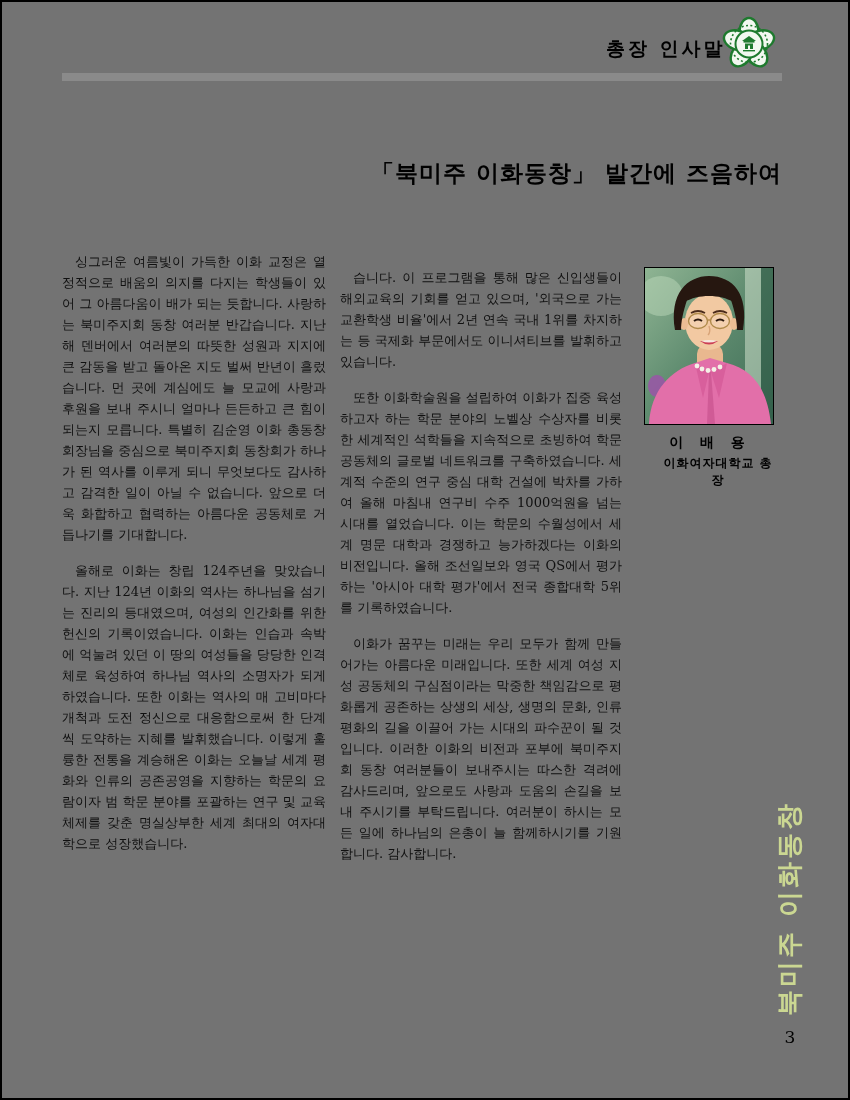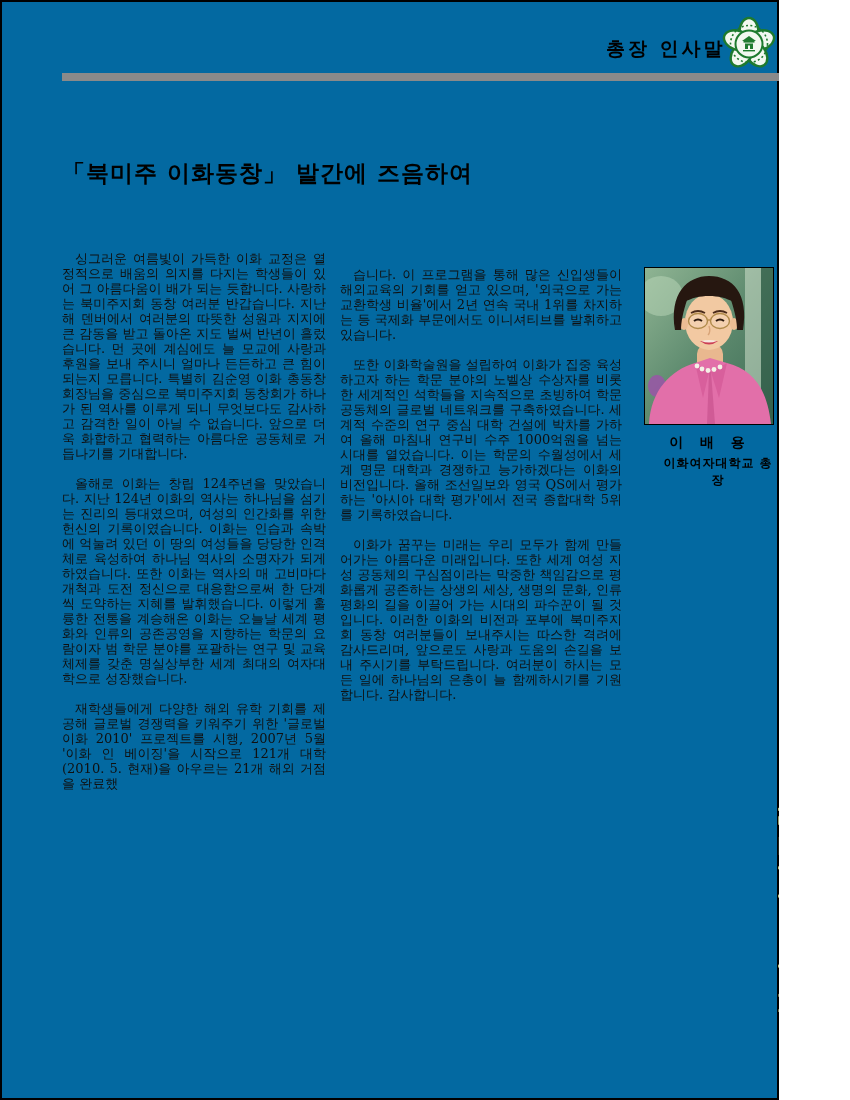--- a/index.html
+++ b/index.html
@@ -1,38 +1,38 @@
 <!DOCTYPE html>
 <html><head>
 <meta charset="utf-8">
 <style>
   * { margin:0; padding:0; box-sizing:border-box; }
   html,body { background:#fff; }
   .page {
-    position:relative; width:779px; height:1100px; background:#0369a1;
+    position:relative; width:850px; height:1100px; background:#737373;
     box-shadow: inset 0 0 0 2px #000;
     font-family:"DejaVu Serif","Liberation Serif",serif; color:#111;
     overflow:hidden;
   }
   .header-label {
     position:absolute; left:606px; top:36px;
     font-family:"DejaVu Sans","Liberation Sans",sans-serif;
     font-weight:bold; font-size:19px; letter-spacing:3px; color:#000;
   }
   .logo { position:absolute; left:720px; top:15px; width:58px; height:58px; }
   .gray-bar { position:absolute; left:62px; top:73px; width:720px; height:8px; background:#8a8a8a; }
   .doc-title {
-    position:absolute; left:62px; top:158px; width:720px; text-align:left;
+    position:absolute; left:62px; top:158px; width:720px; text-align:right;
     font-weight:bold; font-size:23px; letter-spacing:1px; color:#000;
   }
   .col { position:absolute; top:251px; }
   .col-1 { left:62px;  width:264px; }
   .col-2 { left:340px; width:282px;margin-top:16px; }
   .col p {
-    font-size:13px; line-height:15px; text-align:justify; text-indent:1em;
+    font-size:13px; line-height:21px; text-align:justify; text-indent:1em;
     margin:0 0 15px 0; color:#101010;
   }
   .figure { position:absolute; left:644px; top:267px; width:132px; }
   .photo { width:130px; height:158px; border:1px solid #000; display:block; background:#4c7a62; }
   .caption-name {
     margin-top:9px; text-align:center; font-weight:bold; font-size:14px;
     letter-spacing:6px; color:#000;
   }
   .caption-title {
     margin-top:3px; text-align:center; font-weight:bold; font-size:12px;
@@ -82,21 +82,20 @@
     </svg>
   </div>
 
   <div class="gray-bar"></div>
 
   <h1 class="doc-title">「북미주 이화동창」 발간에 즈음하여</h1>
 
   <div class="col col-1">
     <p>싱그러운 여름빛이 가득한 이화 교정은 열정적으로 배움의 의지를 다지는 학생들이 있어 그 아름다움이 배가 되는 듯합니다. 사랑하는 북미주지회 동창 여러분 반갑습니다. 지난 해 덴버에서 여러분의 따뜻한 성원과 지지에 큰 감동을 받고 돌아온 지도 벌써 반년이 흘렀습니다. 먼 곳에 계심에도 늘 모교에 사랑과 후원을 보내 주시니 얼마나 든든하고 큰 힘이 되는지 모릅니다. 특별히 김순영 이화 총동창회장님을 중심으로 북미주지회 동창회가 하나가 된 역사를 이루게 되니 무엇보다도 감사하고 감격한 일이 아닐 수 없습니다. 앞으로 더욱 화합하고 협력하는 아름다운 공동체로 거듭나기를 기대합니다.</p>
     <p>올해로 이화는 창립 124주년을 맞았습니다. 지난 124년 이화의 역사는 하나님을 섬기는 진리의 등대였으며, 여성의 인간화를 위한 헌신의 기록이였습니다. 이화는 인습과 속박에 억눌려 있던 이 땅의 여성들을 당당한 인격체로 육성하여 하나님 역사의 소명자가 되게 하였습니다. 또한 이화는 역사의 매 고비마다 개척과 도전 정신으로 대응함으로써 한 단계씩 도약하는 지혜를 발휘했습니다. 이렇게 훌륭한 전통을 계승해온 이화는 오늘날 세계 평화와 인류의 공존공영을 지향하는 학문의 요람이자 범 학문 분야를 포괄하는 연구 및 교육 체제를 갖춘 명실상부한 세계 최대의 여자대학으로 성장했습니다.</p>
-    <p>재학생들에게 다양한 해외 유학 기회를 제공해 글로벌 경쟁력을 키워주기 위한 '글로벌 이화 2010' 프로젝트를 시행, 2007년 5월 '이화 인 베이징'을 시작으로 121개 대학(2010. 5. 현재)을 아우르는 21개 해외 거점을 완료했</p>
   </div>
 
   <div class="col col-2">
     <p>습니다. 이 프로그램을 통해 많은 신입생들이 해외교육의 기회를 얻고 있으며, '외국으로 가는 교환학생 비율'에서 2년 연속 국내 1위를 차지하는 등 국제화 부문에서도 이니셔티브를 발휘하고 있습니다.</p>
     <p>또한 이화학술원을 설립하여 이화가 집중 육성하고자 하는 학문 분야의 노벨상 수상자를 비롯한 세계적인 석학들을 지속적으로 초빙하여 학문공동체의 글로벌 네트워크를 구축하였습니다. 세계적 수준의 연구 중심 대학 건설에 박차를 가하여 올해 마침내 연구비 수주 1000억원을 넘는 시대를 열었습니다. 이는 학문의 수월성에서 세계 명문 대학과 경쟁하고 능가하겠다는 이화의 비전입니다. 올해 조선일보와 영국 QS에서 평가하는 '아시아 대학 평가'에서 전국 종합대학 5위를 기록하였습니다.</p>
     <p>이화가 꿈꾸는 미래는 우리 모두가 함께 만들어가는 아름다운 미래입니다. 또한 세계 여성 지성 공동체의 구심점이라는 막중한 책임감으로 평화롭게 공존하는 상생의 세상, 생명의 문화, 인류 평화의 길을 이끌어 가는 시대의 파수꾼이 될 것입니다. 이러한 이화의 비전과 포부에 북미주지회 동창 여러분들이 보내주시는 따스한 격려에 감사드리며, 앞으로도 사랑과 도움의 손길을 보내 주시기를 부탁드립니다. 여러분이 하시는 모든 일에 하나님의 은총이 늘 함께하시기를 기원합니다. 감사합니다.</p>
   </div>
 
   <div class="figure">
     <div class="photo">

